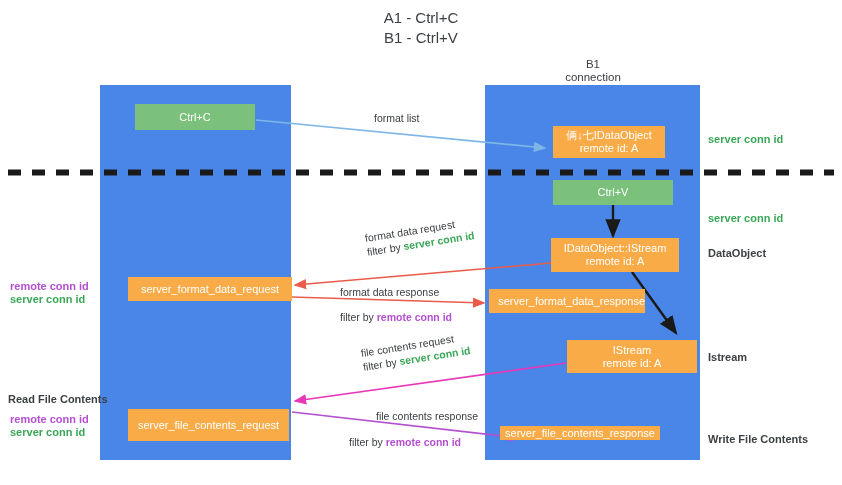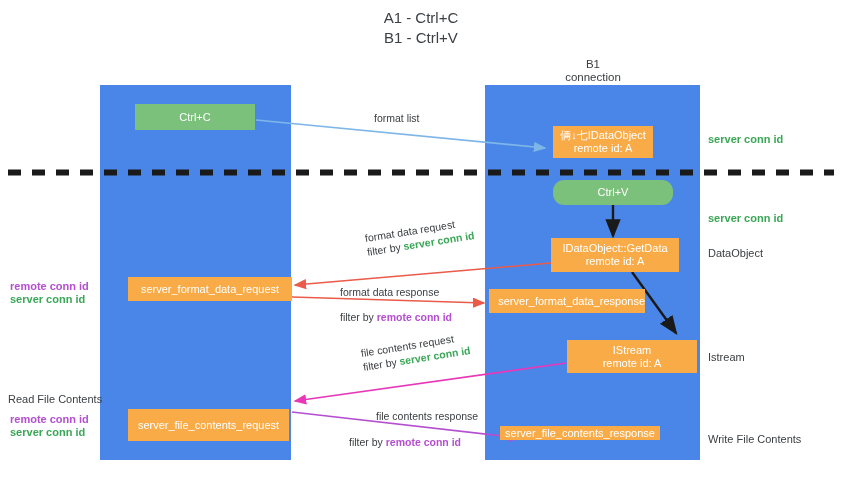--- a/index.html
+++ b/index.html
@@ -19,21 +19,21 @@
         align-items:center;justify-content:center;text-align:center;color:#ffffff;
         font-size:11px;line-height:13px;}
   .orange{background:#f9ab48;}
   .green{background:#7bc07b;}
 
   .edge-label{position:absolute;font-size:10.5px;line-height:14px;color:#3c4043;white-space:nowrap;}
   .edge-label .mono-green{color:#3aa757;font-weight:bold;}
   .edge-label .mono-purple{color:#b44fd0;font-weight:bold;}
   .rot-up{transform:rotate(-9deg);transform-origin:left center;}
 
-  .side-label{position:absolute;font-size:11px;line-height:14px;color:#3c4043;white-space:nowrap;}
+  .side-label{position:absolute;font-size:11px;line-height:14px;color:#3c4043;white-space:nowrap;font-weight:bold;}
   .side-green{color:#3aa757;font-weight:bold;}
   .side-purple{color:#b44fd0;font-weight:bold;}
 
   .title{position:absolute;left:0;top:8px;width:842px;text-align:center;
          font-size:15px;line-height:20px;color:#3c4043;}
 </style>
 </head>
 <body>
 
 <div id="canvas">
@@ -96,31 +96,31 @@
   </div>
 
   <div class="node orange" style="left:128px;top:277px;width:164px;height:24px;">
     <span>server_format_data_request</span>
   </div>
 
   <div class="node orange" style="left:128px;top:393px;width:161px;height:32px;margin-top:16px;">
     <span>server_file_contents_request</span>
   </div>
 
-  <div class="node orange" style="left:553px;top:126px;width:100px;height:32px;">
+  <div class="node orange" style="left:553px;top:126px;width:112px;height:32px;">
     <span>俩↓七IDataObject</span>
     <span>remote id: A</span>
   </div>
 
-  <div class="node green" style="left:553px;top:180px;width:120px;height:25px;border-radius:11px;">
+  <div class="node green" style="left:553px;top:180px;width:120px;height:25px;">
     <span>Ctrl+V</span>
   </div>
 
   <div class="node orange" style="left:551px;top:238px;width:128px;height:34px;">
-    <span>IDataObject::GetData</span>
+    <span>IDataObject::IStream</span>
     <span>remote id: A</span>
   </div>
 
   <div class="node orange" style="left:489px;top:289px;width:156px;height:24px;align-items:flex-end;">
     <span>server_format_data_response</span>
   </div>
 
   <div class="node orange" style="left:567px;top:340px;width:130px;height:33px;">
     <span>IStream</span>
     <span>remote id: A</span>

